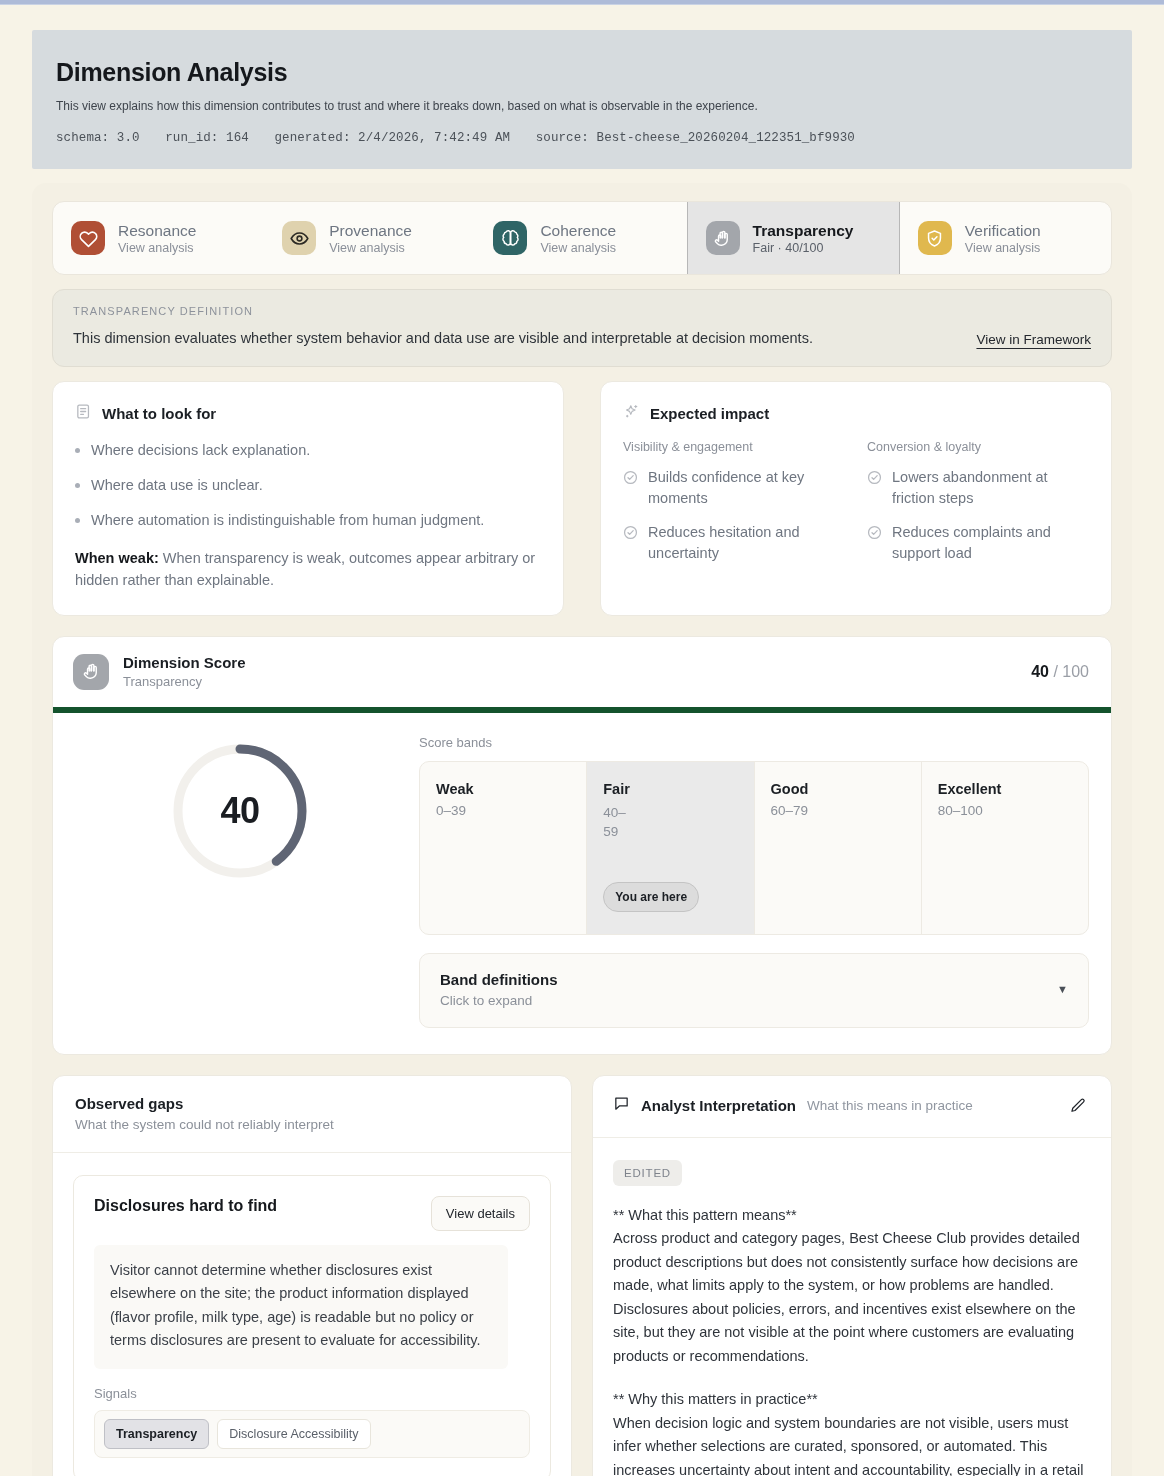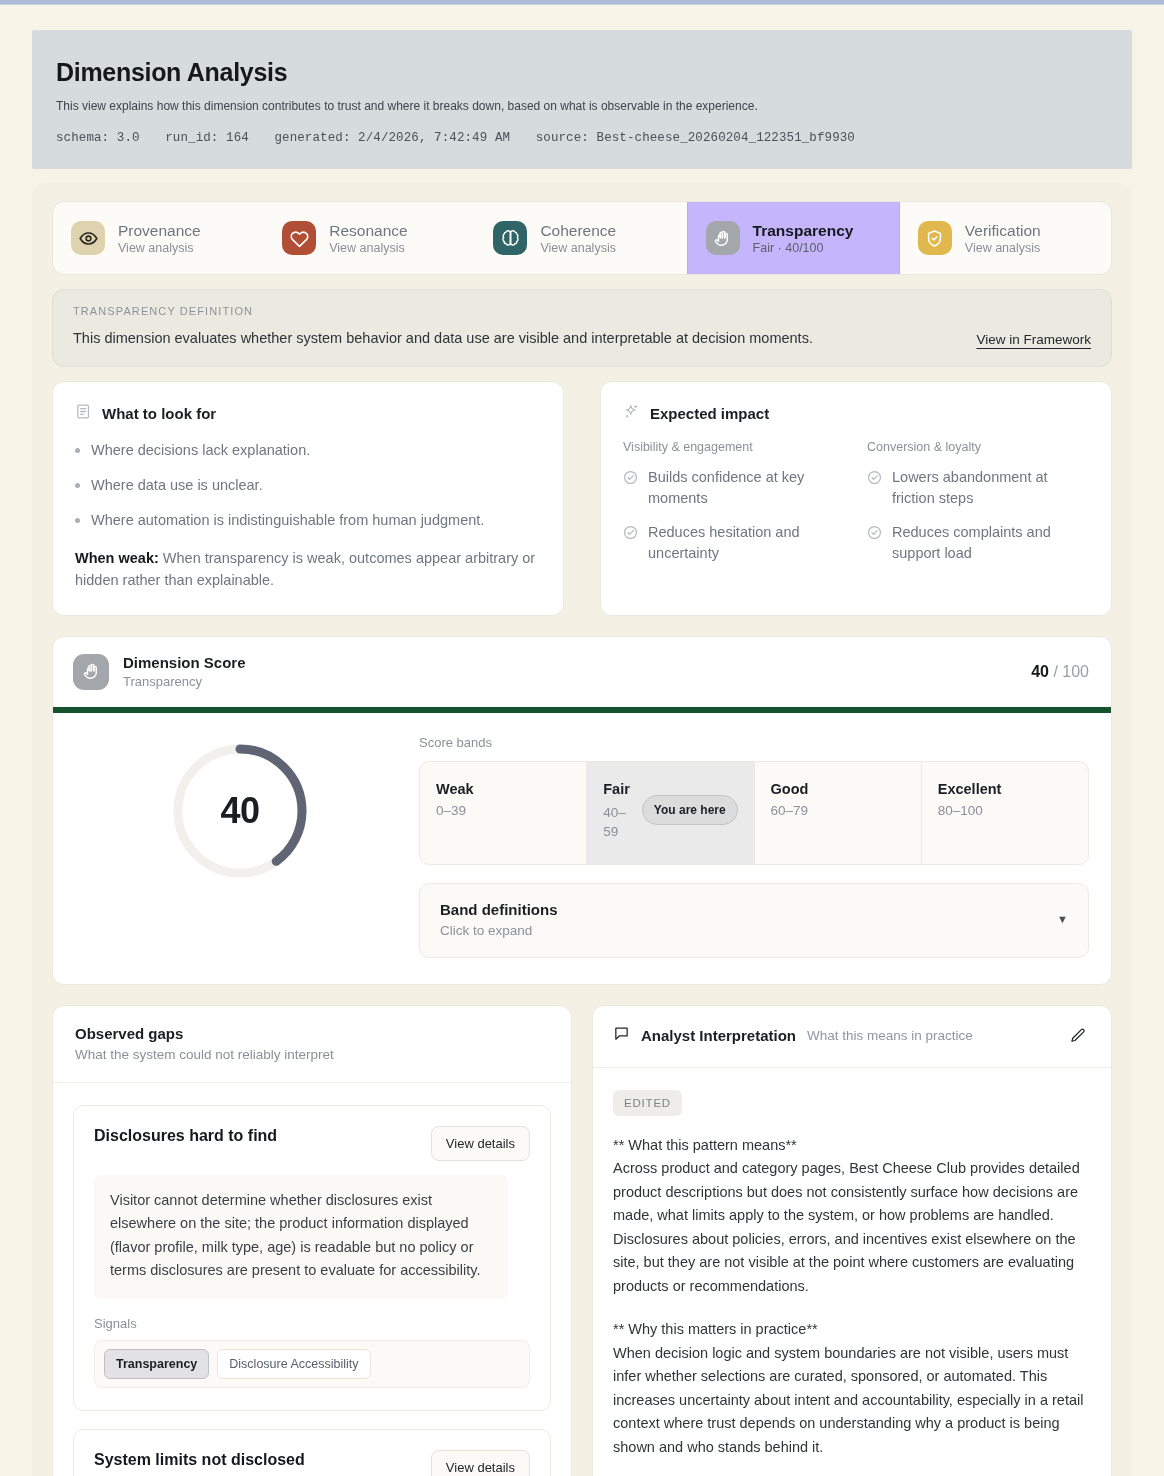--- a/index.html
+++ b/index.html
@@ -71,21 +71,21 @@
     align-items: center;
     gap: 13px;
     padding: 19px 14px 19px 18px;
     cursor: pointer;
     background: transparent;
     border: none;
     text-align: left;
     font-family: inherit;
   }
   .tab.active {
-    background: #c4b5fd;
+    background: #e5e5e5;
     border-left: 1px solid #B7B7B7;
     border-right: 1px solid #B7B7B7;
   }
   .tab-badge {
     width: 34px; height: 34px;
     border-radius: 10px;
     display: flex; align-items: center; justify-content: center;
     flex: 0 0 34px;
   }
   .tab-badge svg { display: block; }
@@ -264,21 +264,21 @@
     flex: 1;
     padding: 19px 16px 22px 16px;
     border-right: 1px solid #EDEAE3;
     position: relative;
     min-width: 0;
   }
   .band:last-child { border-right: none; }
   .band.current { background: #EAEAEA; }
   .band .b-name { font-size: 14.5px; font-weight: 700; color: #1B1F24; margin-bottom: 6px; }
   .band .b-range { font-size: 13.5px; color: #8B9099; }
-  .band.current .b-inner { display: flex; align-items: flex-start; gap: 12px; }
+  .band.current .b-inner { display: flex; align-items: flex-start; gap: 26px; flex-direction: column; }
   .you-are-here {
     background: #DCDCDC;
     border: 1px solid #C4C4C4;
     border-radius: 999px;
     font-size: 12px;
     font-weight: 700;
     color: #1B1F24;
     padding: 7px 11px;
     white-space: nowrap;
     margin-top: 14px;
@@ -422,40 +422,40 @@
     <span>generated: 2/4/2026, 7:42:49 AM</span>
     <span>source: Best-cheese_20260204_122351_bf9930</span>
   </div>
 </div>
 
 <div class="shell">
 
   <div class="tabs">
 
     <button class="tab">
+      <span class="tab-badge" style="background:#B04F35">
+        <svg width="19" height="19" viewBox="0 0 24 24" fill="none" stroke="#FFFFFF" stroke-width="2" stroke-linecap="round" stroke-linejoin="round">
+          <path d="M20.8 5.6a5.5 5.5 0 0 0-7.8 0L12 6.6l-1-1a5.5 5.5 0 0 0-7.8 7.8l1 1L12 22l7.8-7.6 1-1a5.5 5.5 0 0 0 0-7.8z"></path>
+        </svg>
+      </span>
+      <span class="tab-text">
+        <span class="tab-title">Resonance</span>
+        <span class="tab-sub">View analysis</span>
+      </span>
+    </button>
+
+    <button class="tab">
       <span class="tab-badge" style="background:#DFD2AE">
         <svg width="19" height="19" viewBox="0 0 24 24" fill="none" stroke="#2C2A24" stroke-width="2" stroke-linecap="round" stroke-linejoin="round">
           <path d="M1.5 12s4-7 10.5-7 10.5 7 10.5 7-4 7-10.5 7S1.5 12 1.5 12z"></path>
             <circle cx="12" cy="12" r="3"></circle>
         </svg>
       </span>
       <span class="tab-text">
         <span class="tab-title">Provenance</span>
-        <span class="tab-sub">View analysis</span>
-      </span>
-    </button>
-
-    <button class="tab">
-      <span class="tab-badge" style="background:#B04F35">
-        <svg width="19" height="19" viewBox="0 0 24 24" fill="none" stroke="#FFFFFF" stroke-width="2" stroke-linecap="round" stroke-linejoin="round">
-          <path d="M20.8 5.6a5.5 5.5 0 0 0-7.8 0L12 6.6l-1-1a5.5 5.5 0 0 0-7.8 7.8l1 1L12 22l7.8-7.6 1-1a5.5 5.5 0 0 0 0-7.8z"></path>
-        </svg>
-      </span>
-      <span class="tab-text">
-        <span class="tab-title">Resonance</span>
         <span class="tab-sub">View analysis</span>
       </span>
     </button>
 
     <button class="tab">
       <span class="tab-badge" style="background:#2F6566">
         <svg width="19" height="19" viewBox="0 0 24 24" fill="none" stroke="#FFFFFF" stroke-width="1.8" stroke-linecap="round" stroke-linejoin="round">
           <path d="M12 4.5v15"></path>
           <path d="M12 5a3 3 0 0 0-5.6-1.3A2.8 2.8 0 0 0 4 6.4a3 3 0 0 0-.6 4.4A3 3 0 0 0 4 15.6a2.9 2.9 0 0 0 2.6 3.1A2.9 2.9 0 0 0 12 18z"></path>
           <path d="M12 5a3 3 0 0 1 5.6-1.3A2.8 2.8 0 0 1 20 6.4a3 3 0 0 1 .6 4.4A3 3 0 0 1 20 15.6a2.9 2.9 0 0 1-2.6 3.1A2.9 2.9 0 0 1 12 18z"></path>

